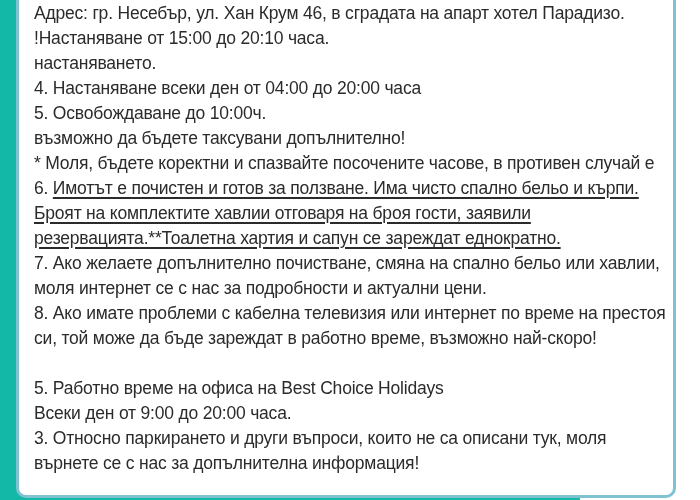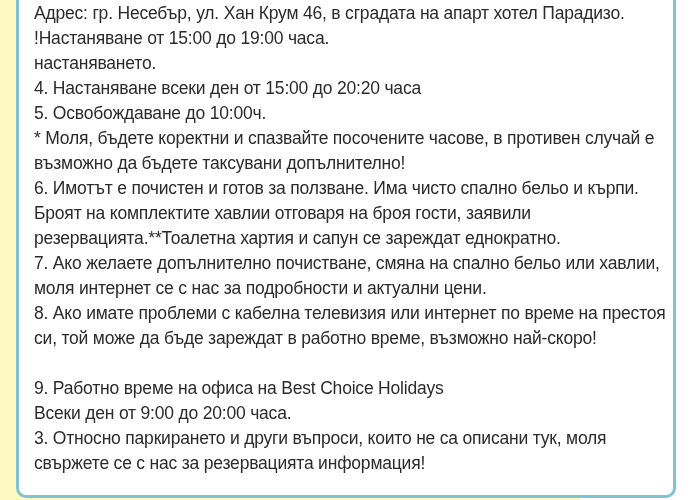--- a/index.html
+++ b/index.html
@@ -8,21 +8,21 @@
     width: 700px;
     height: 500px;
     background: #ffffff;
     overflow: hidden;
     font-family: "Liberation Sans", sans-serif;
   }
   .page {
     position: relative;
     width: 580px;
     height: 500px;
-    background: #fef9c3;
+    background: #14b8a6;
   }
   .doc-border {
     position: absolute;
     left: 16px;
     top: -16px;
     width: 660px;
     height: 514px;
     border: 3px solid #7fc3d2;
     border-radius: 10px;
     box-sizing: border-box;
@@ -36,44 +36,45 @@
     color: #2b2b2b;
   }
   .line {
     font-size: 17.5px;
     line-height: 25px;
     white-space: nowrap;
     letter-spacing: -0.2px;
   }
   .line.blank { height: 25px; }
   .seg.ul {
+    text-decoration: underline;
     text-underline-offset: 3px;
     text-decoration-thickness: 1.5px;
   }
 </style>
 </head>
 <body>
 
 <div class="page">
   <div class="doc-border">
     <div class="doc-content">
         <div class="line"><span class="seg">Адрес: гр. Несебър, ул. Хан Крум 46, в сградата на апарт хотел Парадизо.</span></div>
-        <div class="line"><span class="seg">!Настаняване от 15:00 до 19:00 часа.</span></div>
+        <div class="line"><span class="seg">!Настаняване от 15:00 до 20:10 часа.</span></div>
         <div class="line"><span class="seg">настаняването.</span></div>
-        <div class="line"><span class="seg">4. Настаняване всеки ден от 15:00 до 20:20 часа</span></div>
+        <div class="line"><span class="seg">4. Настаняване всеки ден от 04:00 до 20:00 часа</span></div>
         <div class="line"><span class="seg">5. Освобождаване до 10:00ч.</span></div>
+        <div class="line"><span class="seg">възможно да бъдете таксувани допълнително!</span></div>
         <div class="line"><span class="seg">* Моля, бъдете коректни и спазвайте посочените часове, в противен случай е</span></div>
-        <div class="line"><span class="seg">възможно да бъдете таксувани допълнително!</span></div>
         <div class="line"><span class="seg">6. </span><span class="seg ul">Имотът е почистен и готов за ползване. Има чисто спално бельо и кърпи.</span></div>
         <div class="line"><span class="seg ul">Броят на комплектите хавлии отговаря на броя гости, заявили</span></div>
         <div class="line"><span class="seg ul">резервацията.**Тоалетна хартия и сапун се зареждат еднократно.</span></div>
         <div class="line"><span class="seg">7. Ако желаете допълнително почистване, смяна на спално бельо или хавлии,</span></div>
         <div class="line"><span class="seg">моля интернет се с нас за подробности и актуални цени.</span></div>
         <div class="line"><span class="seg">8. Ако имате проблеми с кабелна телевизия или интернет по време на престоя</span></div>
         <div class="line"><span class="seg">си, той може да бъде зареждат в работно време, възможно най-скоро!</span></div>
         <div class="line blank"><span class="seg"></span></div>
-        <div class="line"><span class="seg">9. Работно време на офиса на Best Choice Holidays</span></div>
+        <div class="line"><span class="seg">5. Работно време на офиса на Best Choice Holidays</span></div>
         <div class="line"><span class="seg">Всеки ден от 9:00 до 20:00 часа.</span></div>
         <div class="line"><span class="seg">3. Относно паркирането и други въпроси, които не са описани тук, моля</span></div>
-        <div class="line"><span class="seg">свържете се с нас за резервацията информация!</span></div>
+        <div class="line"><span class="seg">върнете се с нас за допълнителна информация!</span></div>
       </div>
   </div>
 </div>
 
 </body></html>

